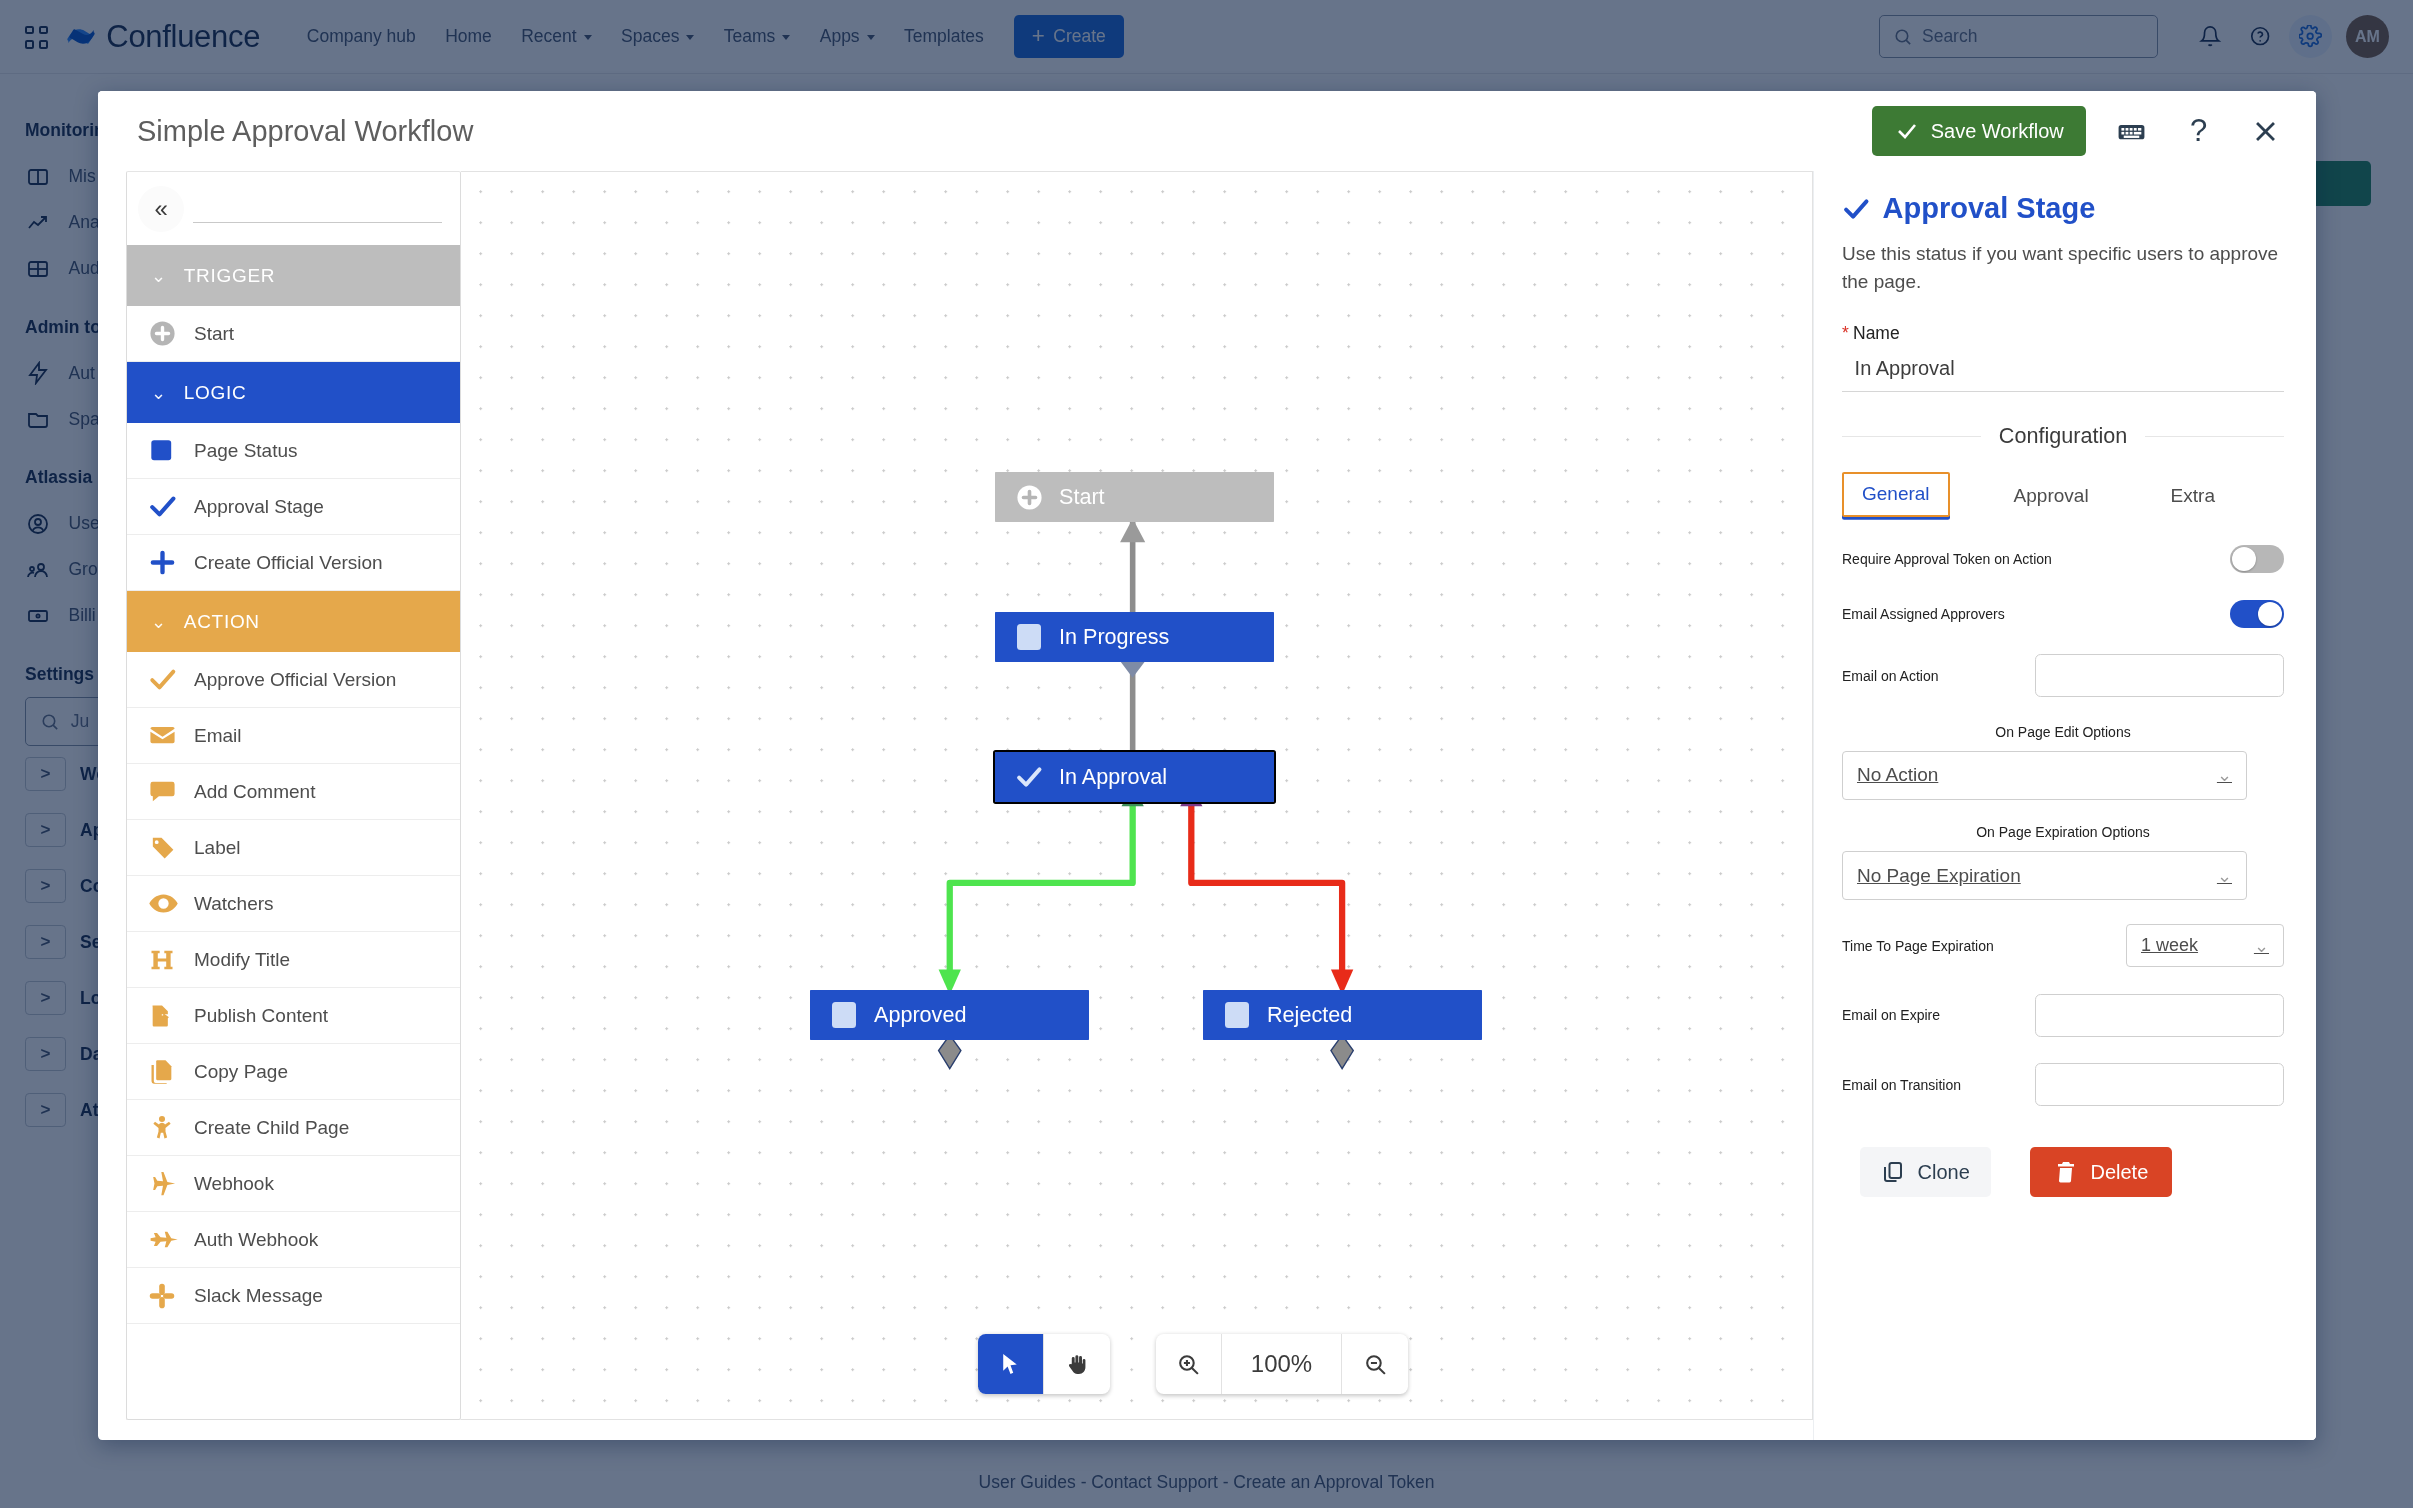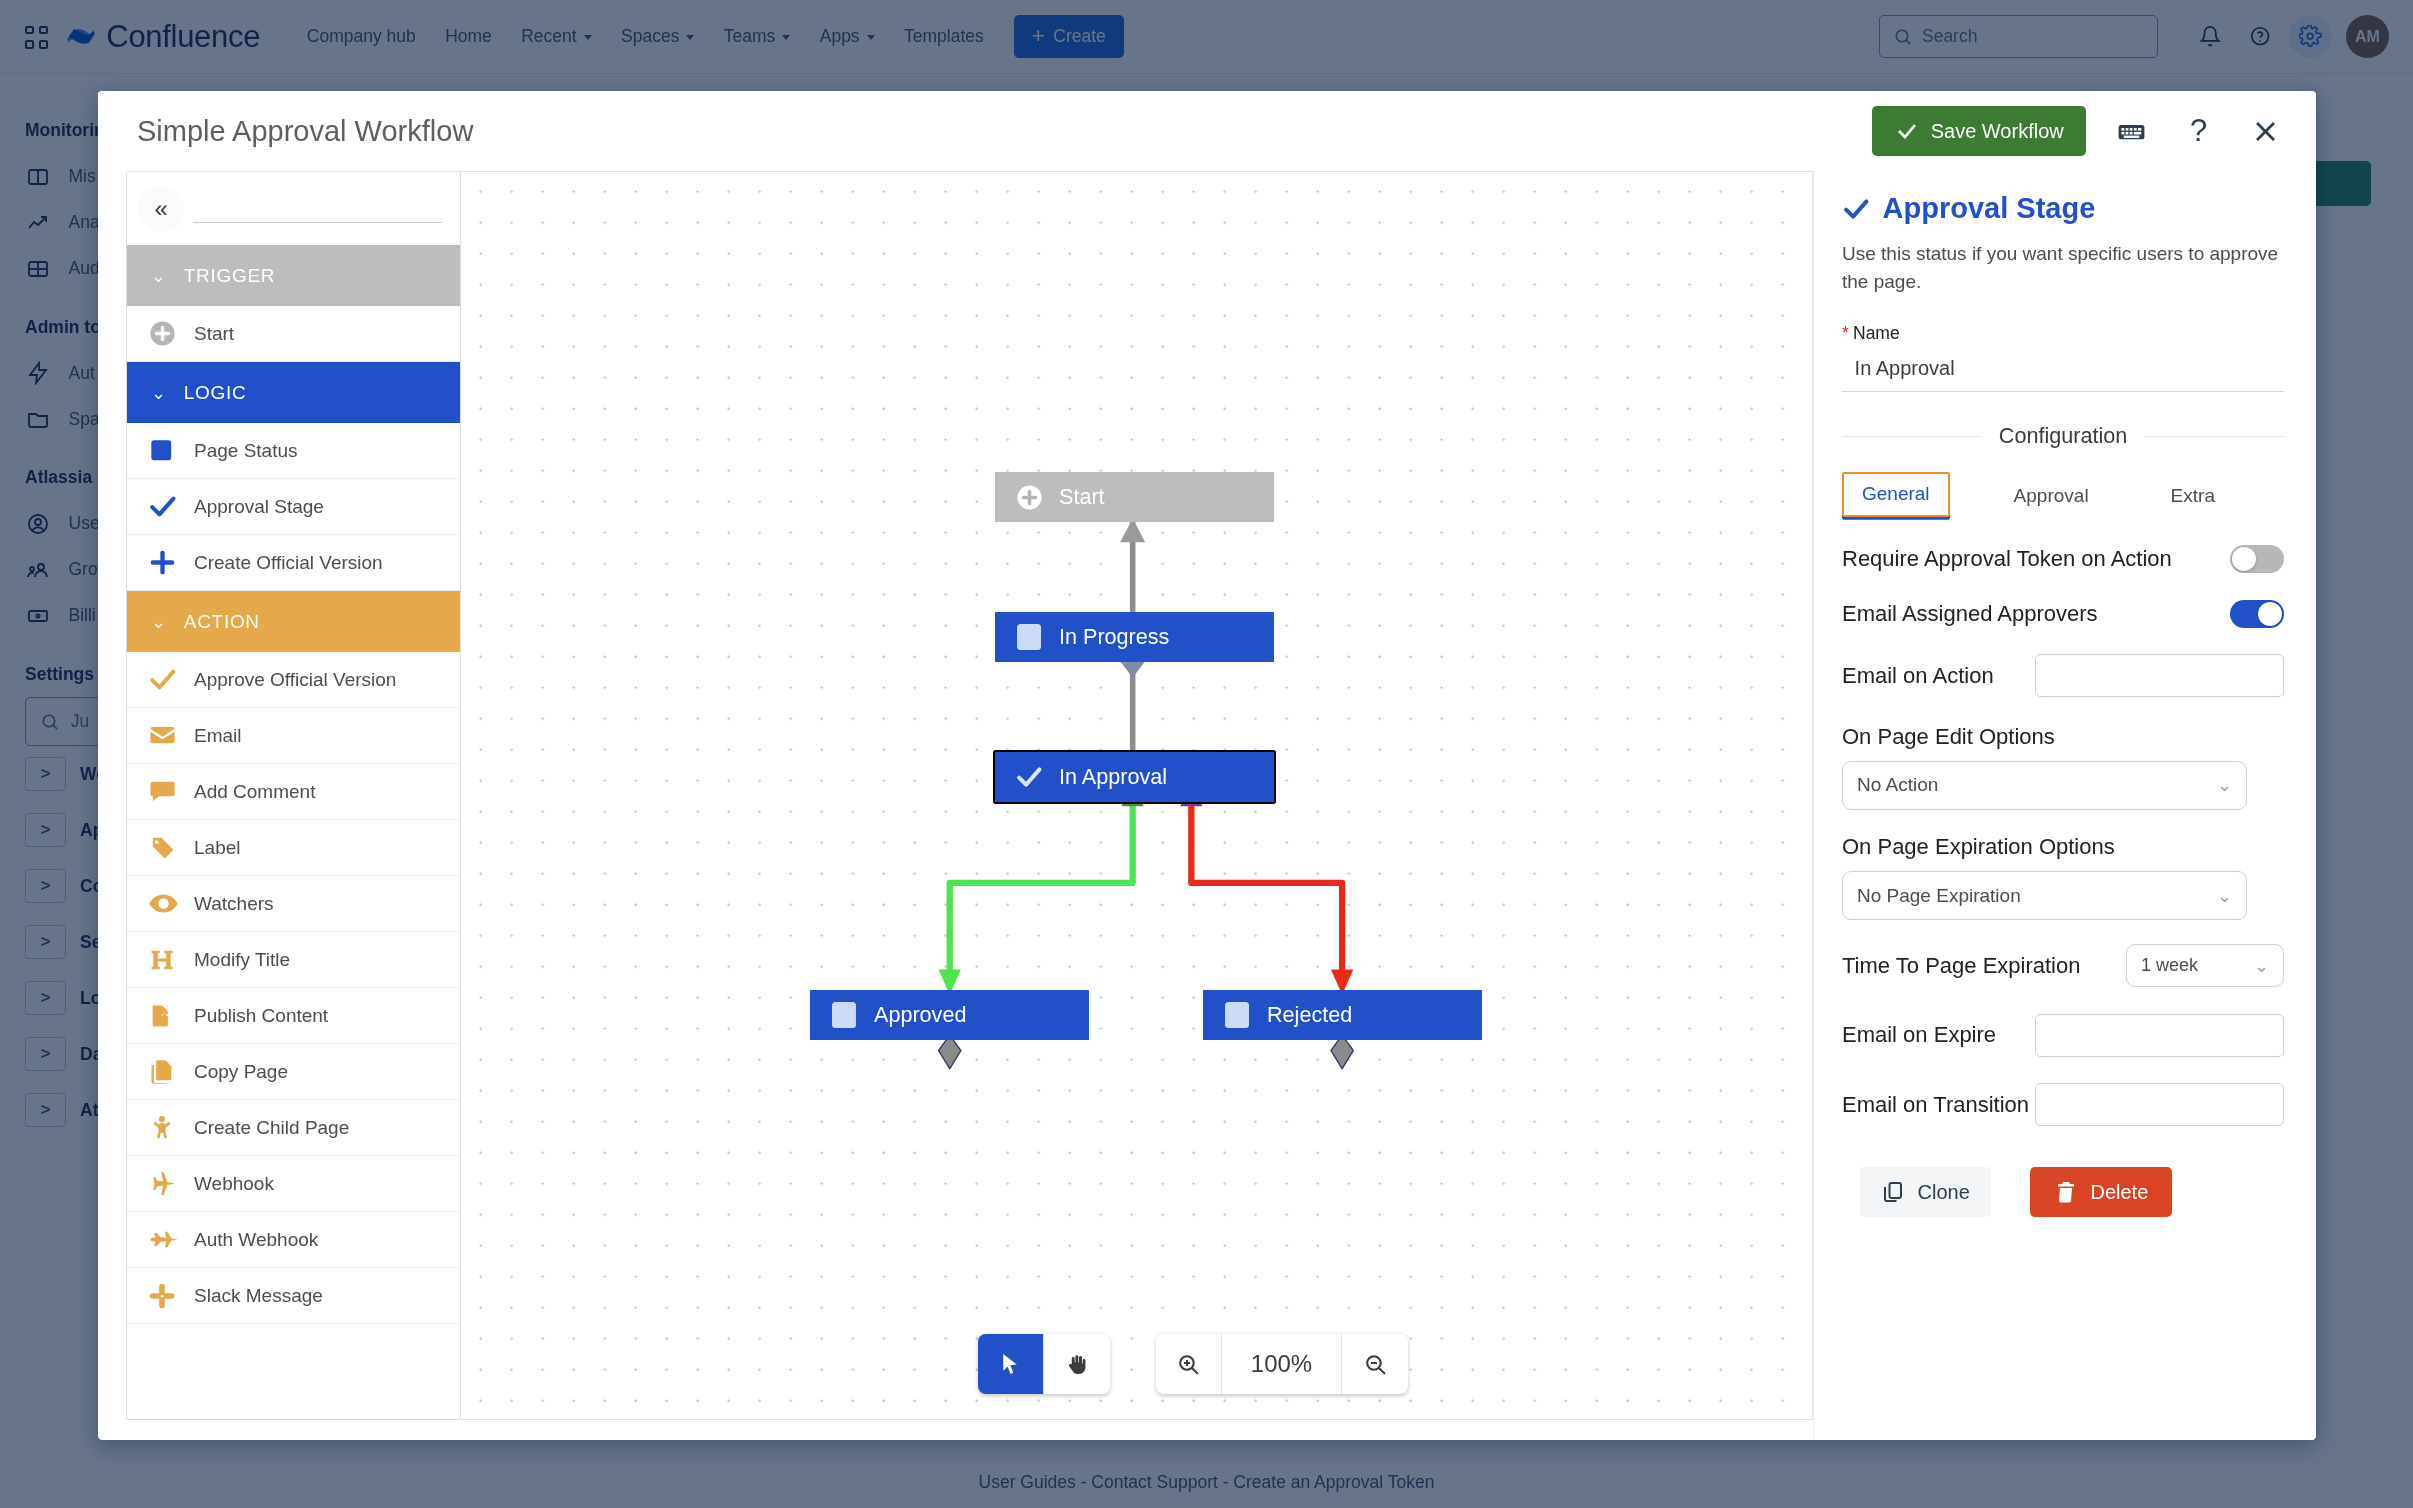--- a/index.html
+++ b/index.html
@@ -204,44 +204,45 @@
 
   .tabs { display: flex; align-items: flex-end; gap: 0; margin-bottom: 28px; }
   .tab { font-size: 19px; color: #4d4d4d; padding: 9.8px 18px; cursor: pointer; }
   .tab.active {
     color: #2150c8; border: 2.8px solid #e8902a; border-radius: 2.1px;
     background: #fff; box-shadow: 0 2.8px 0 0 #2150c8;
   }
   .tab-spacer { width: 46px; }
 
   .frow { display: flex; align-items: center; margin-bottom: 26.5px; }
-  .flabel { font-size: 22px; color: #222; }
+  .flabel { font-size: 14px; color: #222; text-align: center; }
   .frow .grow { margin-left: auto; }
 
   .toggle { width: 54px; height: 28px; border-radius: 14px; position: relative; cursor: pointer; }
   .toggle.off { background: #b7b7b7; }
   .toggle.on { background: #2150c8; }
   .toggle .knob {
     position: absolute; top: 2.1px; width: 24px; height: 24px; border-radius: 50%;
     background: #fff; box-shadow: 0 0.7px 2.1px rgba(0,0,0,.3);
   }
   .toggle.off .knob { left: 2.1px; }
   .toggle.on  .knob { right: 2.1px; }
 
   .textinput {
     width: 249px; height: 43px; border: 1.4px solid #cfcfcf; border-radius: 5.6px; background: #fff;
     cursor: text;
   }
 
   .fblock { margin-bottom: 24px; }
   .fblock .flabel { display: block; margin-bottom: 11.2px; }
   .select {
-    width: 405px; height: 49px; border: 1.4px solid #cfcfcf; border-radius: 9px;
+    width: 405px; height: 49px; border: 1.4px solid #cfcfcf; border-radius: 4px;
     display: flex; align-items: center; padding: 4px 14px; font-size: 19px; color: #4d4d4d;
     cursor: pointer;
+    text-decoration: underline;
   }
   .select .sv { flex: 1; }
   .select .sc { color: #9b9b9b; font-size: 18px; }
   .select.small { width: 158px; height: 43px; font-size: 18px; }
 
   .btnrow { display: flex; align-items: center; gap: 39px; margin-top: 41px; padding-left: 18px; }
   .clone-btn {
     background: #f4f5f7; color: #2c3e50; font-size: 20px; height: 50px; padding: 0 21px;
     border-radius: 4.9px; display: flex; align-items: center; gap: 12.6px; cursor: pointer;
   }

